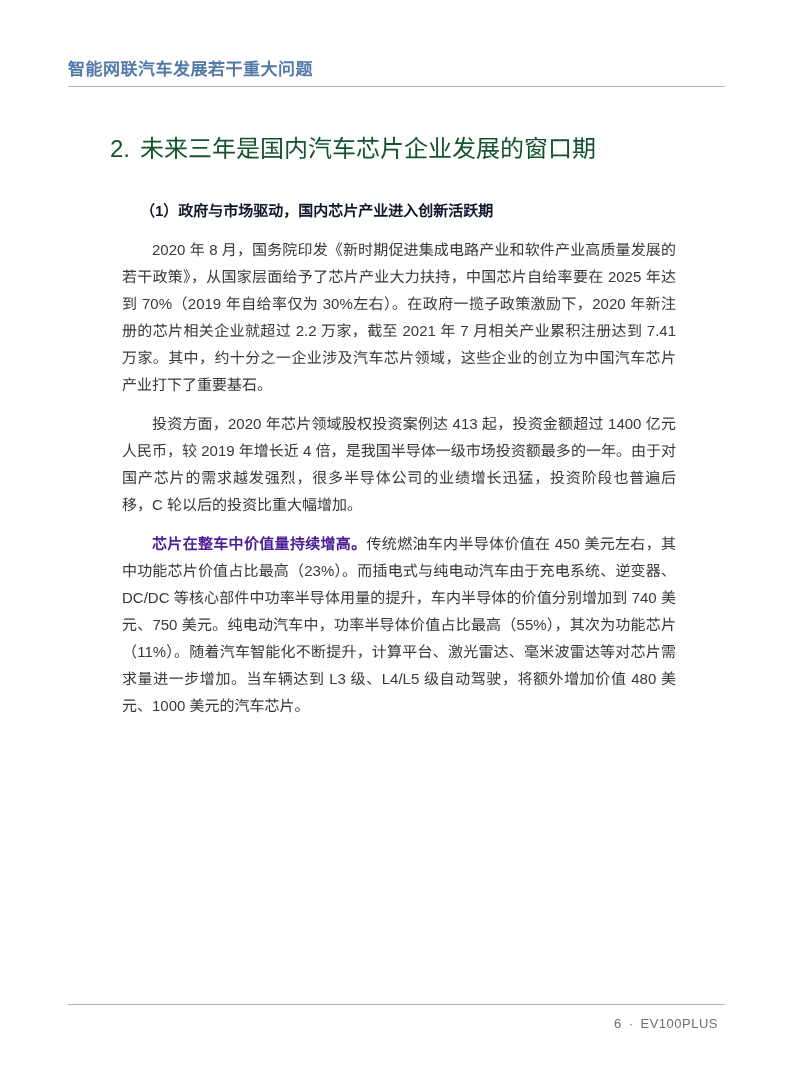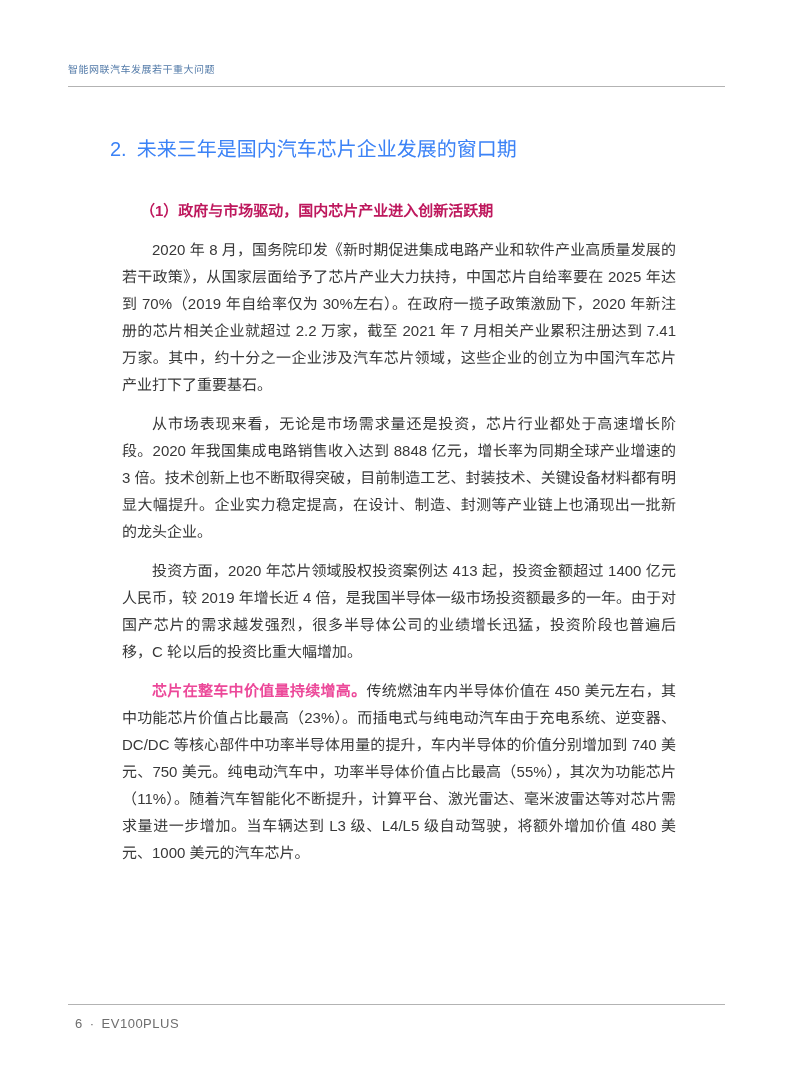--- a/index.html
+++ b/index.html
@@ -14,79 +14,81 @@
   }
   .page { width: 793px; height: 1077px; position: relative; background: #ffffff; }
 
   
   .page-header {
     position: absolute;
     top: 62px; left: 68px; right: 68px;
   }
   .page-header .header-text {
     display: block;
-    font-size: 10px;
+    font-size: 17px;
     line-height: 16px;
     color: #527aa8;
     letter-spacing: 0.5px;
+    font-weight: bold;
   }
   .header-rule {
     position: absolute;
     top: 86px; left: 68px; right: 68px;
     border: none;
     border-top: 1px solid #b3b3b3;
   }
 
   
   .content {
     position: absolute;
     top: 134px;
     left: 110px;
     width: 578px;
   }
   h1.section-title {
-    font-size: 20px;
+    font-size: 24px;
     font-weight: 400;
     line-height: 30px;
-    color: #3b82f6;
+    color: #14532d;
     margin-bottom: 33px;
   }
   h1.section-title .title-number { margin-right: 10px; }
   h2.subsection-heading {
     font-size: 15px;
     font-weight: 700;
-    color: #be185d;
+    color: #0f172a;
     line-height: 27px;
     text-indent: 2em;
     margin: 0 0 9px 0;
   }
   h2.heading-2 { margin-top: 6px; margin-bottom: 8px; }
   p.body-para {
     font-size: 15px;
     line-height: 27px;
     text-align: justify;
     text-indent: 2em;
     color: #383838;
     margin: 12px;
   }
-  p.body-para .bold-lead { font-weight: 700; color: #ec4899; }
+  p.body-para .bold-lead { font-weight: 700; color: #4c1d95; }
 
   
   .footer-rule {
     position: absolute;
     bottom: 72px; left: 68px; right: 68px;
     border: none;
     border-top: 1px solid #b3b3b3;
   }
   .page-footer {
     position: absolute;
     bottom: 46px; left: 75px; right: 68px;
     font-size: 13px;
     color: #6e6e6e;
     letter-spacing: 0.5px;
+    text-align: right;
   }
   .page-footer span { margin-right: 7px; }
 </style>
 </head>
 <body>
 
 <div class="page">
 
   <header class="page-header">
     <span class="header-text">智能网联汽车发展若干重大问题</span>
@@ -98,23 +100,20 @@
     <h1 class="section-title">
       <span class="title-number">2.</span><span>未来三年是国内汽车芯片企业发展的窗口期</span>
     </h1>
 
     <h2 class="subsection-heading heading-1">（1）政府与市场驱动，国内芯片产业进入创新活跃期</h2>
 
     <p class="body-para">
       <span>2020 年 8 月，国务院印发《新时期促进集成电路产业和软件产业高质量发展的若干政策》，从国家层面给予了芯片产业大力扶持，中国芯片自给率要在 2025 年达到 70%（2019 年自给率仅为 30%左右）。在政府一揽子政策激励下，2020 年新注册的芯片相关企业就超过 2.2 万家，截至 2021 年 7 月相关产业累积注册达到 7.41 万家。其中，约十分之一企业涉及汽车芯片领域，这些企业的创立为中国汽车芯片产业打下了重要基石。</span>
     </p>
 
-    <p class="body-para">
-      <span>从市场表现来看，无论是市场需求量还是投资，芯片行业都处于高速增长阶段。2020 年我国集成电路销售收入达到 8848 亿元，增长率为同期全球产业增速的 3 倍。技术创新上也不断取得突破，目前制造工艺、封装技术、关键设备材料都有明显大幅提升。企业实力稳定提高，在设计、制造、封测等产业链上也涌现出一批新的龙头企业。</span>
-    </p>
 
     <p class="body-para">
       <span>投资方面，2020 年芯片领域股权投资案例达 413 起，投资金额超过 1400 亿元人民币，较 2019 年增长近 4 倍，是我国半导体一级市场投资额最多的一年。由于对国产芯片的需求越发强烈，很多半导体公司的业绩增长迅猛，投资阶段也普遍后移，C 轮以后的投资比重大幅增加。</span>
     </p>
 
 
     <p class="body-para">
       <span class="bold-lead">芯片在整车中价值量持续增高。</span><span>传统燃油车内半导体价值在 450 美元左右，其中功能芯片价值占比最高（23%）。而插电式与纯电动汽车由于充电系统、逆变器、DC/DC 等核心部件中功率半导体用量的提升，车内半导体的价值分别增加到 740 美元、750 美元。纯电动汽车中，功率半导体价值占比最高（55%），其次为功能芯片（11%）。随着汽车智能化不断提升，计算平台、激光雷达、毫米波雷达等对芯片需求量进一步增加。当车辆达到 L3 级、L4/L5 级自动驾驶，将额外增加价值 480 美元、1000 美元的汽车芯片。</span>
     </p>
 

